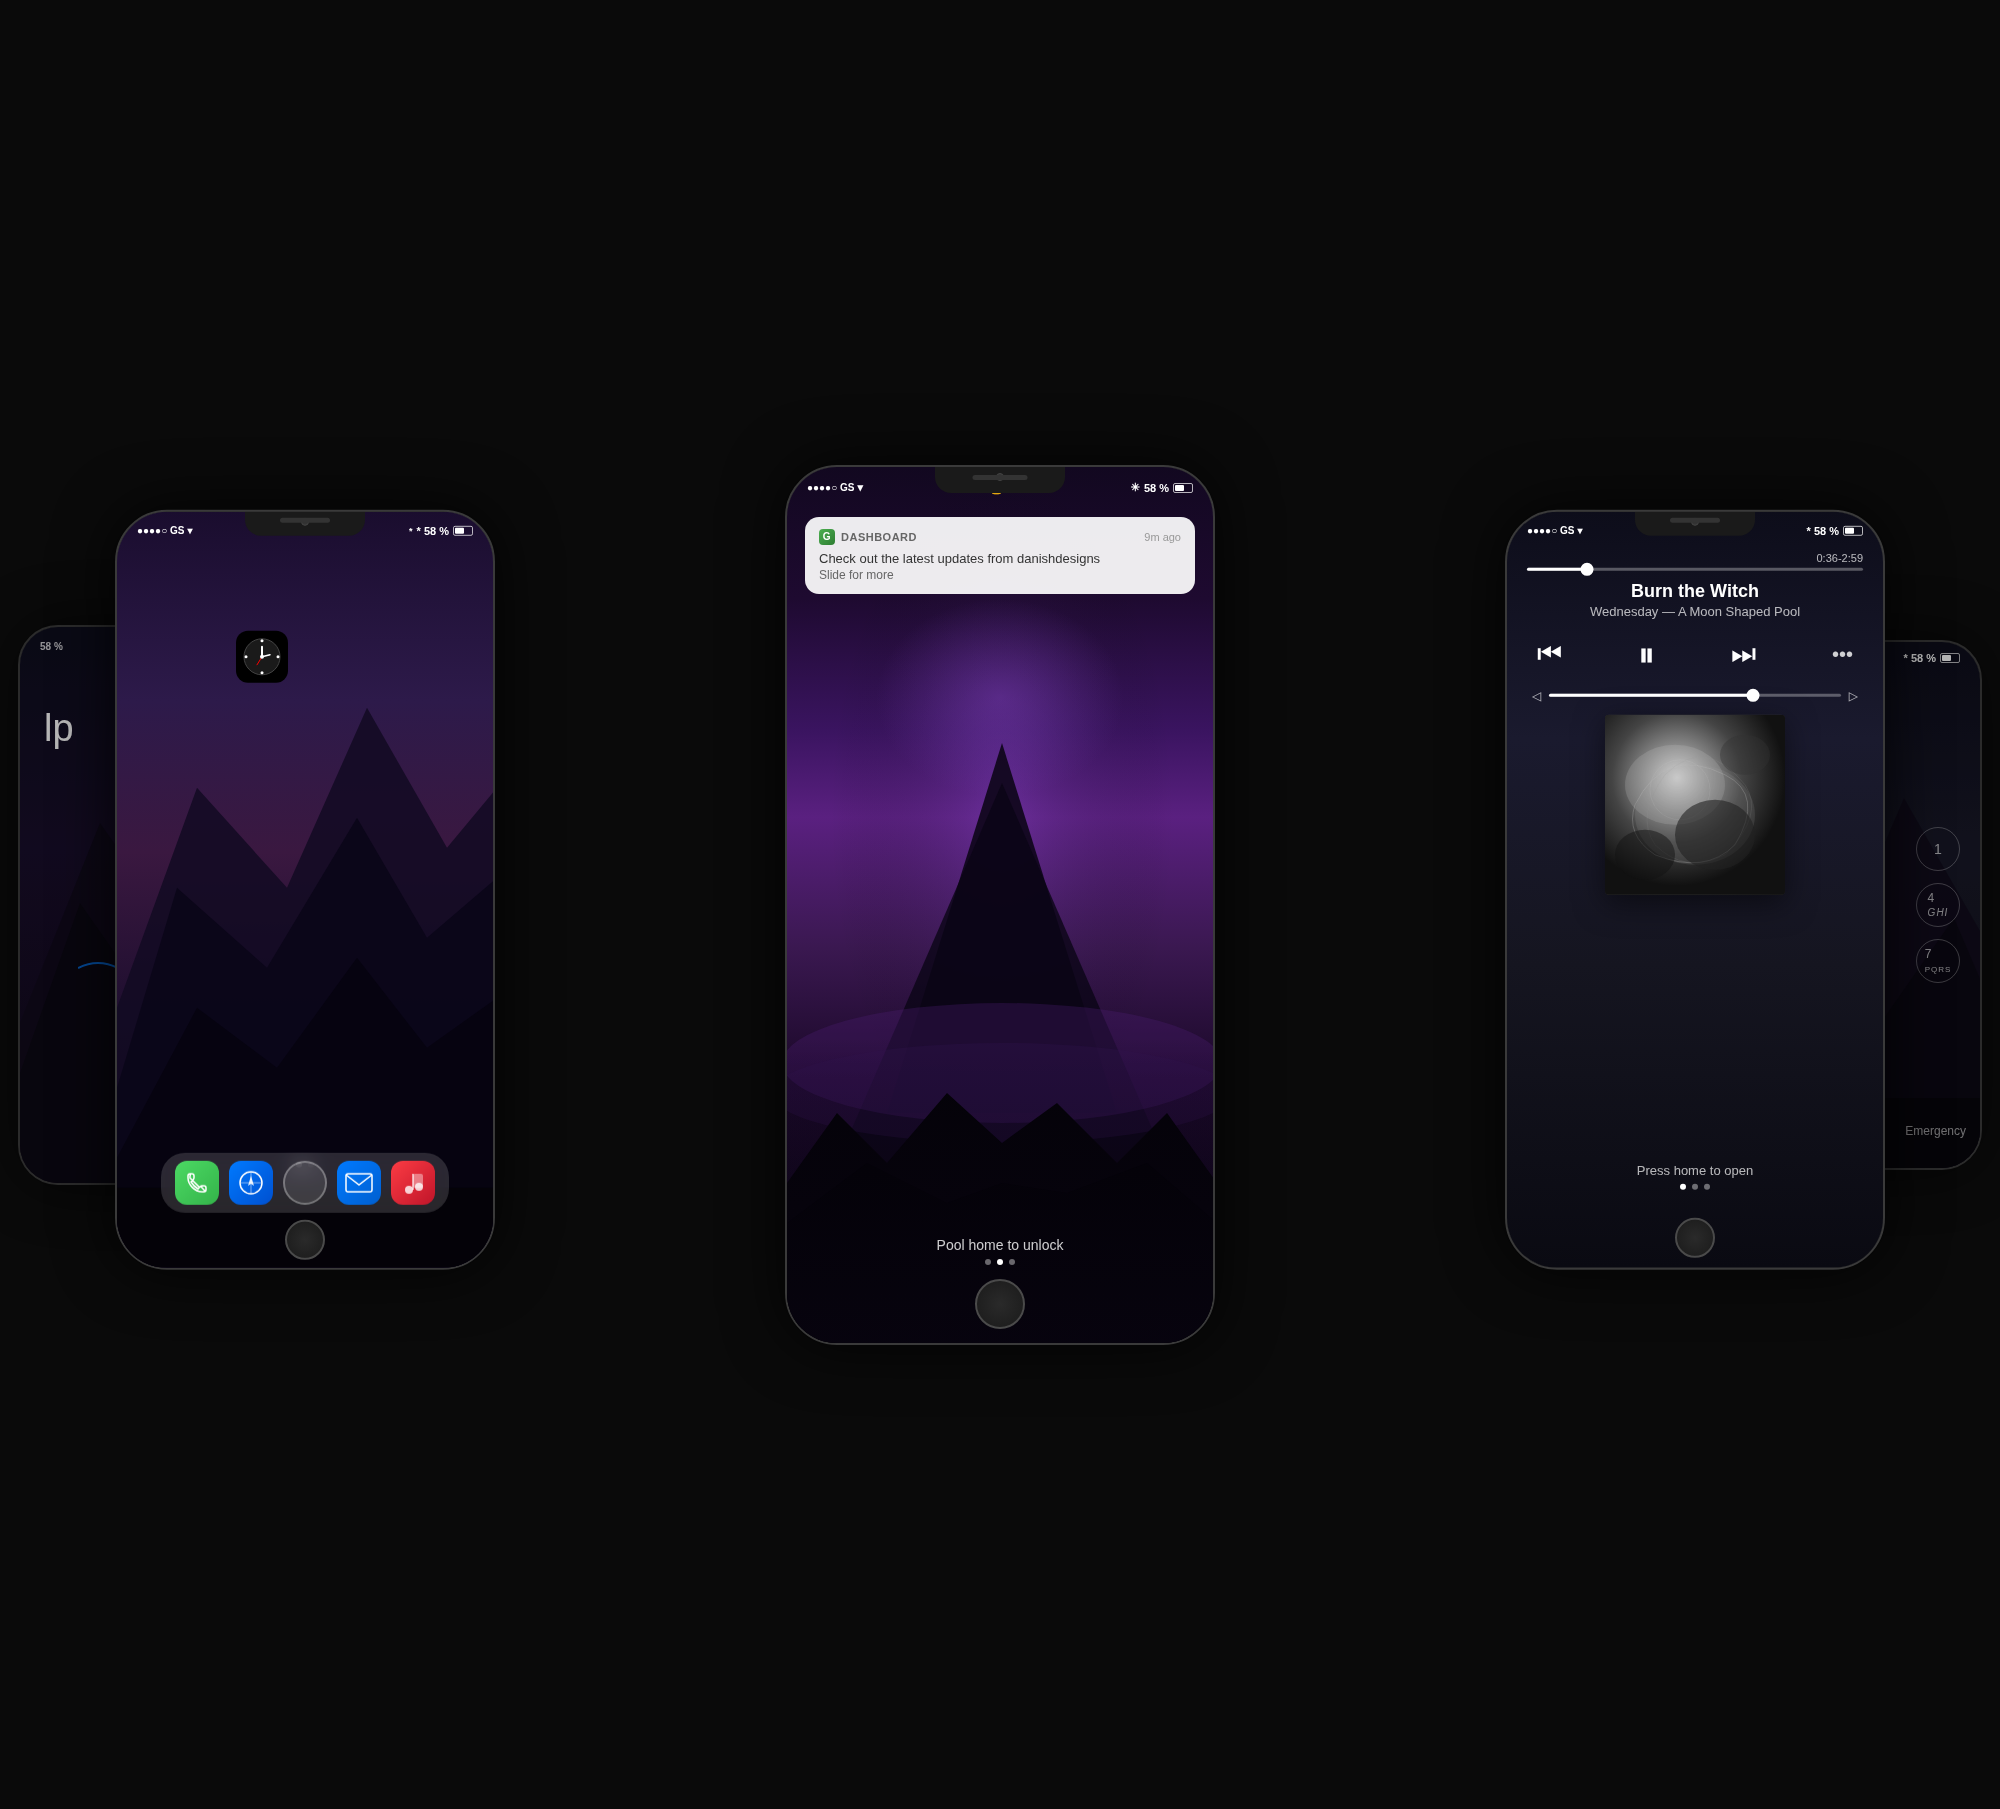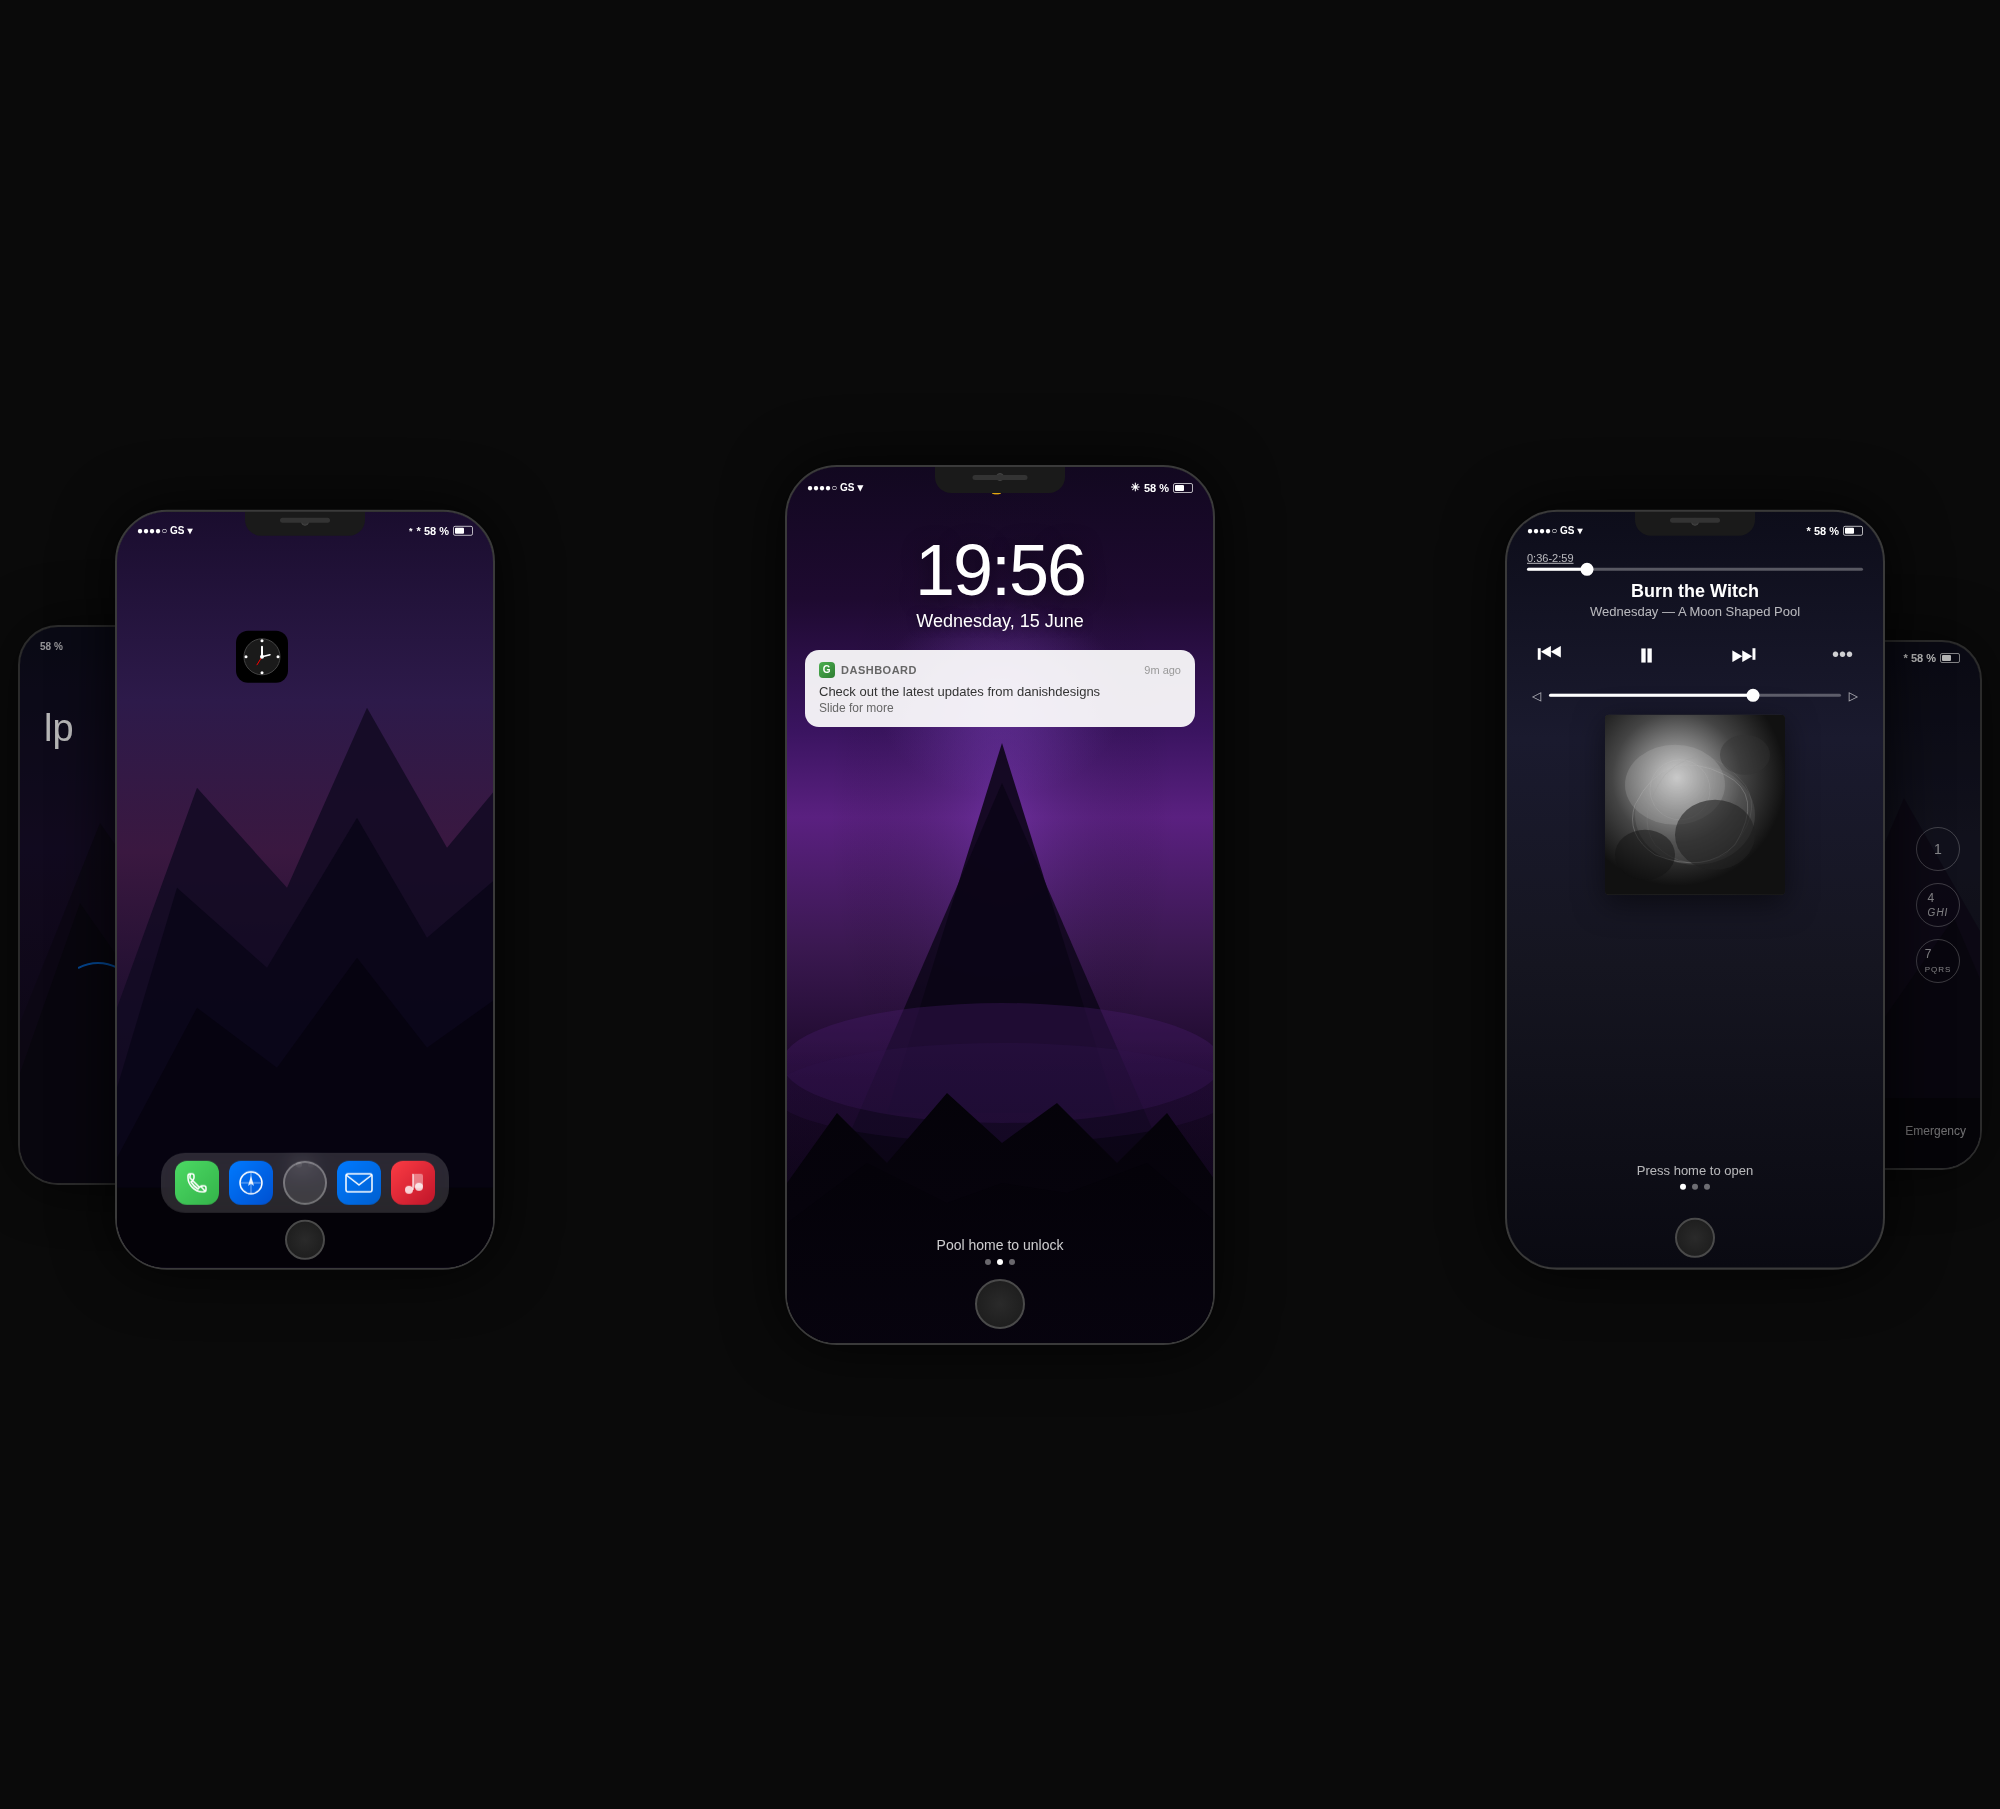--- a/index.html
+++ b/index.html
@@ -335,25 +335,24 @@
     }
 
     
     .music-player {
       padding: 0 20px;
       color: white;
     }
 
     .music-progress {
       display: flex;
-      justify-content: flex-start;
+      justify-content: flex-end;
       font-size: 11px;
       color: rgba(255,255,255,0.7);
       margin-bottom: 4px;
-      text-decoration: underline;
     }
 
     .progress-bar {
       height: 3px;
       background: rgba(255,255,255,0.3);
       border-radius: 2px;
       position: relative;
       margin-bottom: 4px;
     }
 
@@ -851,24 +850,20 @@
           <div style="font-size:12px;">🔒</div>
           <div class="status-right">
             <span style="font-size:11px;">✳</span>
             <span>58 %</span>
             <div class="battery">
               <div class="battery-fill" style="width:58%;"></div>
             </div>
           </div>
         </div>
 
-        <div style="text-align:center;margin-top:30px;position:relative;z-index:5;">
-          <div class="lock-time">19:56</div>
-          <div class="lock-date">Wednesday, 15 June</div>
-        </div>
 
         <div class="notification-card" style="position:relative;z-index:5;margin-top:18px;">
           <div class="notif-header">
             <div class="notif-app">
               <div style="width:16px;height:16px;border-radius:4px;background:linear-gradient(135deg,#4CAF50,#2E7D32);display:flex;align-items:center;justify-content:center;font-size:10px;color:white;font-weight:700;">G</div>
               <span>DASHBOARD</span>
             </div>
             <span class="notif-time">9m ago</span>
           </div>
           <div class="notif-title">Check out the latest updates from danishdesigns</div>

